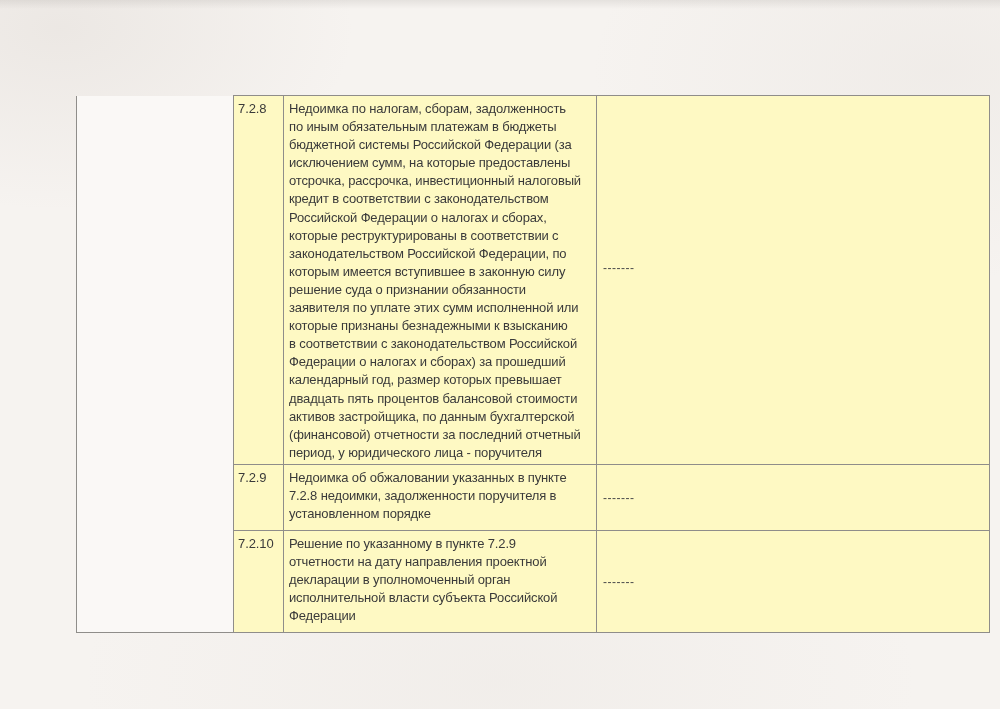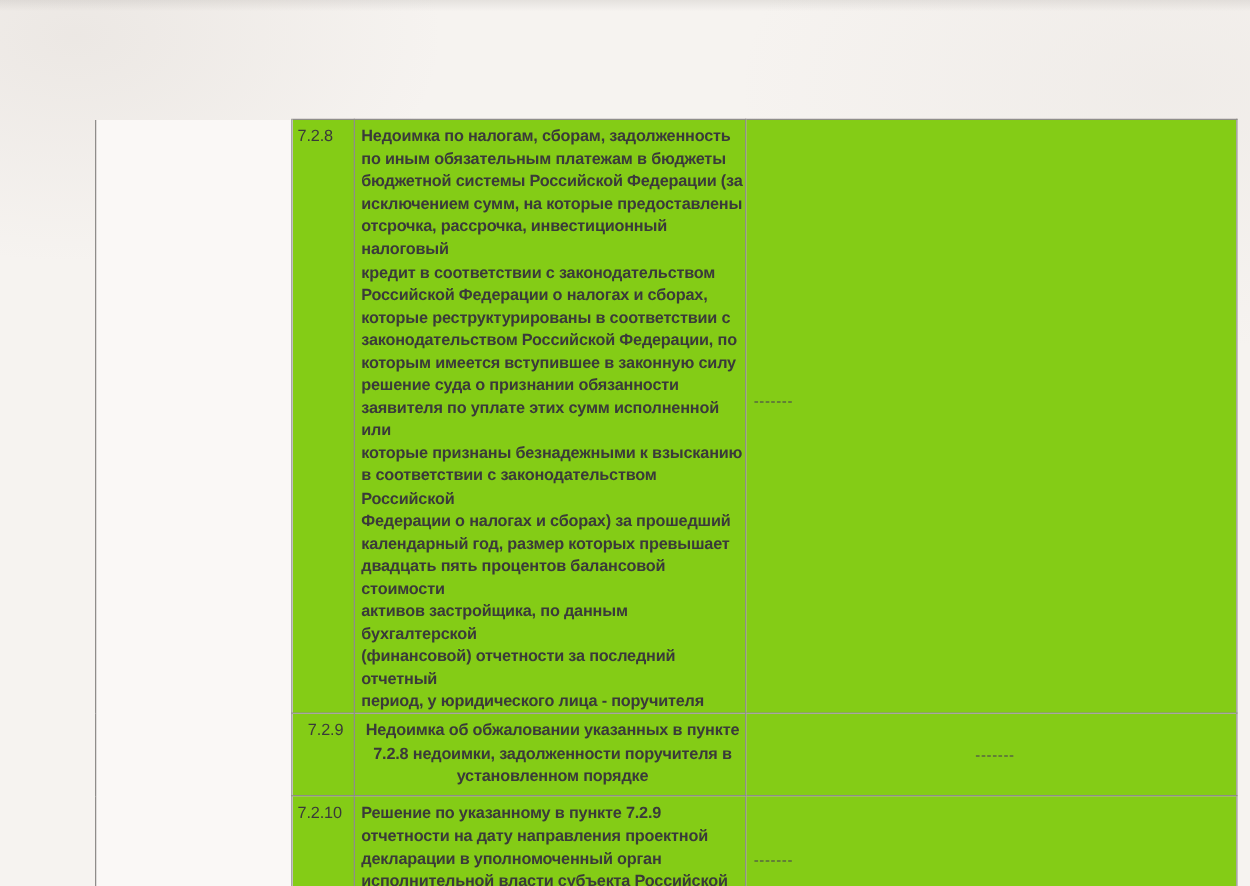--- a/index.html
+++ b/index.html
@@ -24,44 +24,43 @@
     position: absolute;
     left: 76px;
     top: 95px;
     border-collapse: collapse;
     table-layout: fixed;
     width: 913px;
   }
   .doc-table td {
     border: 1px solid #8f8d8a;
     vertical-align: top;
-    background: #84cc16;
+    background: #fef9c3;
     overflow: hidden;
     padding: 0;
   }
   td.left-span {
     border-top: none;
     background: #faf8f6;
   }
   tr.r1 { height: 369px; }
-  tr.r2 { height: 66px; text-align: center; }
+  tr.r2 { height: 66px; }
   tr.r3 { height: 102px; padding-left: 45px; }
   td.num {
     font-size: 13px;
     line-height: 18px;
     padding: 4px 0 0 4px;
     letter-spacing: -0.1px;
   }
   td.desc {
     font-size: 13px;
     line-height: 18.1px;
     padding: 4px 1px 0 5px;
     white-space: pre-line;
     letter-spacing: -0.15px;
-    font-weight: bold;
   }
   td.val {
     vertical-align: middle;
     padding-left: 6px;
     font-size: 12px;
     color: #4c4c4c;
     letter-spacing: 0.5px;
   }
   td.val-high {
     padding-bottom: 24px;

